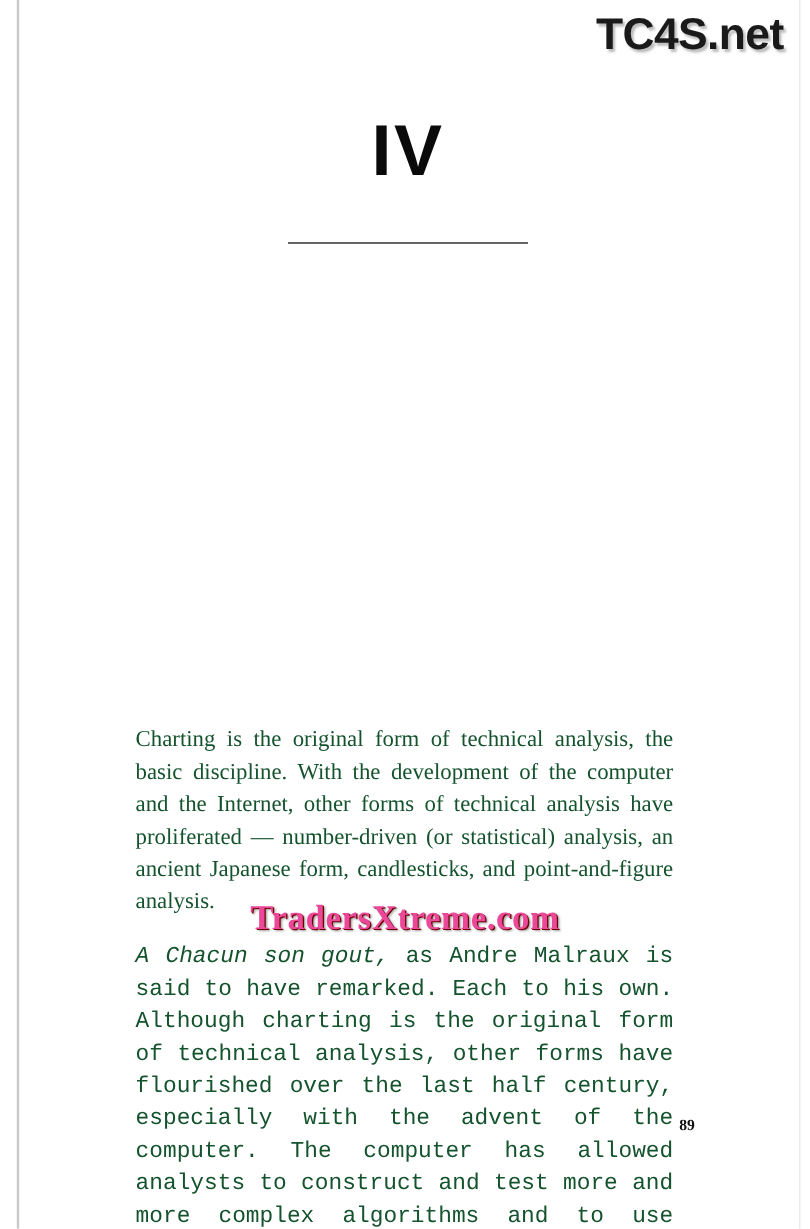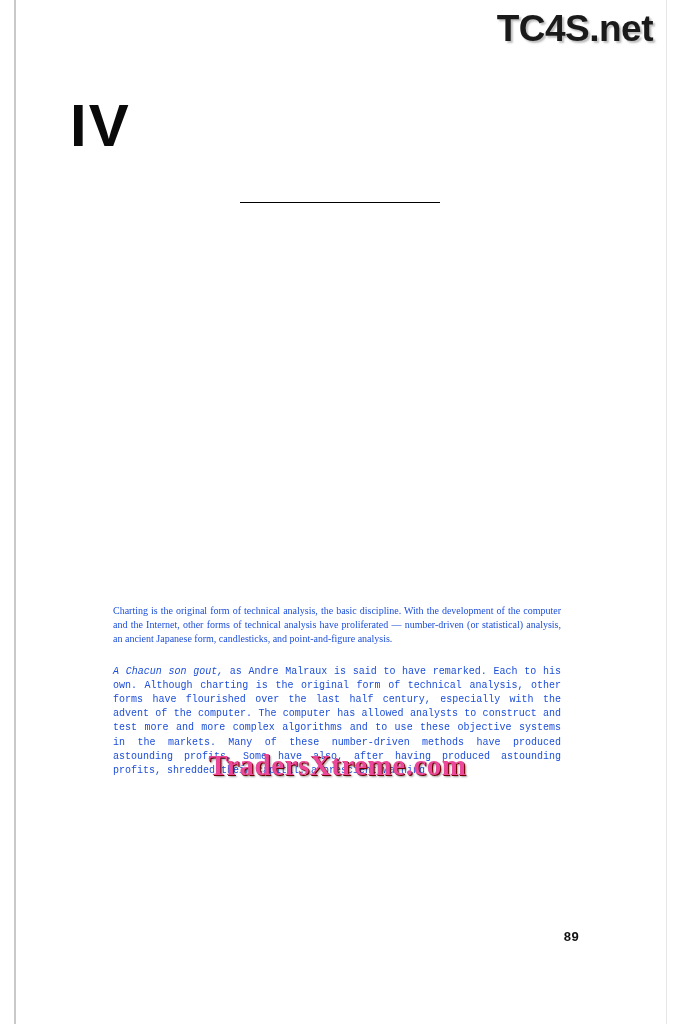--- a/index.html
+++ b/index.html
@@ -55,21 +55,21 @@
     text-shadow: 2px 2px 2px rgba(150,150,150,0.65);
     white-space: nowrap;
   }
 
   
   .chapter-wrap {
     position: absolute;
     left: 70px;
     top: 96px;
     width: 540px;
-    text-align: left;
+    text-align: center;
   }
   .chapter-number {
     font-family: "Liberation Sans", sans-serif;
     font-weight: bold;
     font-size: 60px;
     line-height: 1;
     color: #0a0a0a;
     letter-spacing: 2px;
   }
   .rule {
@@ -110,36 +110,36 @@
   
   .body-col {
     position: absolute;
     left: 113px;
     top: 604px;
     width: 448px;
   }
   .body-col p {
     margin: 0 0 18px 0;
     font-family: "Liberation Serif", serif;
-    font-size: 10px;
+    font-size: 19px;
     line-height: 1.42;
-    color: #1d4ed8;
+    color: #14532d;
     text-align: justify;
     text-justify: inter-word;
     hyphens: manual;
   }
   .body-col p:last-child { margin-bottom: 0; font-family: Liberation Mono, monospace; }
   .it { font-style: italic; }
 
   
   .folio {
     position: absolute;
     right: 96px;
     top: 930px;
-    font-family: Liberation Mono, monospace;
+    font-family: Liberation Serif, serif;
     font-weight: bold;
     font-size: 13px;
     color: #111111;
   }
 
   
   .wm-bottom {
     position: absolute;
     left: 0;
     right: 0;

